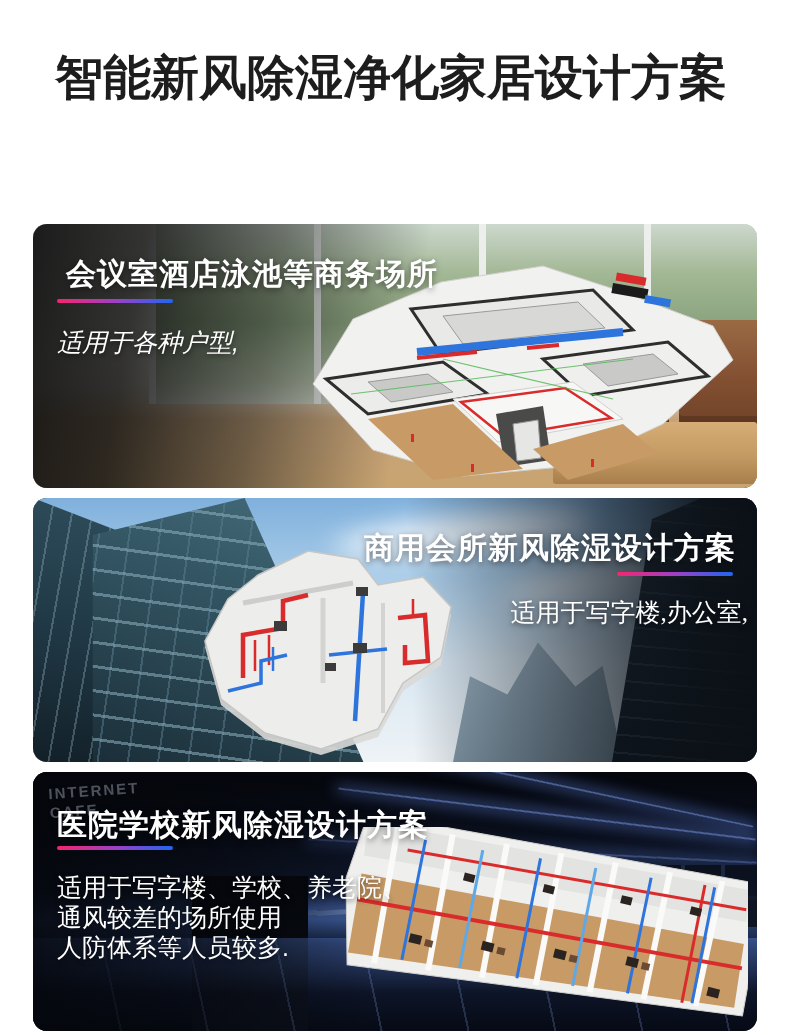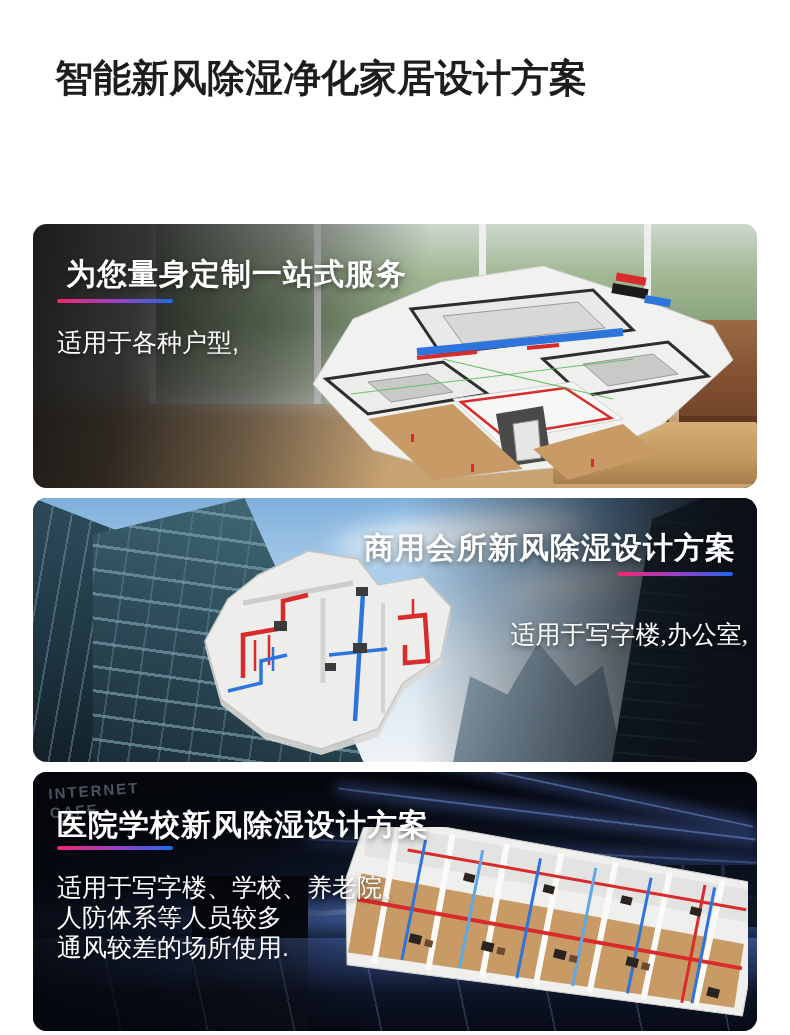--- a/index.html
+++ b/index.html
@@ -3,21 +3,21 @@
 <meta charset="utf-8">
 <style>
   html,body{margin:0;padding:0;}
   body{
     width:790px;height:1035px;background:#ffffff;position:relative;overflow:hidden;
     font-family:"Liberation Sans", sans-serif;
   }
   
   .heading{
     position:absolute;left:55px;top:48px;z-index:2;
-    font-size:38px;font-weight:700;color:#1d1d1d;line-height:60px;letter-spacing:0px;
+    font-size:48px;font-weight:700;color:#1d1d1d;line-height:60px;letter-spacing:0px;
   }
   
   .card{
     position:absolute;left:33px;width:724px;border-radius:14px;overflow:hidden;
     background:#222;
   }
   .card1{top:224px;height:264px;}
   .card2{top:498px;height:264px;font-family:Liberation Serif, serif;}
   .card3{top:772px;height:259px;}
   .layer{position:absolute;}
@@ -141,23 +141,23 @@
     <g transform="rotate(10 350 22)">
       <rect x="322" y="24" width="36" height="10" fill="#1b1b1b"></rect>
       <rect x="324" y="13" width="30" height="8" fill="#d92b2b"></rect>
       <rect x="356" y="30" width="26" height="8" fill="#2d74dd"></rect>
     </g>
     <rect x="120" y="170" width="3" height="8" fill="#d92b2b"></rect>
     <rect x="180" y="200" width="3" height="8" fill="#d92b2b"></rect>
     <rect x="300" y="195" width="3" height="8" fill="#d92b2b"></rect>
   </svg>
 
-  <h2 class="card-title" style="left:33px;top:30px;">为您量身定制一站式服务</h2>
+  <h2 class="card-title" style="left:33px;top:30px;">会议室酒店泳池等商务场所</h2>
   <div class="underline" style="left:24px;top:75px;"></div>
-  <div class="body-text" style="left:24px;top:103px;">
+  <div class="body-text" style="left:24px;top:103px;font-style:italic;">
     <div>适用于各种户型,</div>
   </div>
 </section>
 
 <section class="card card2">
   <div class="layer c2-sky"></div>
   <div class="layer c2-cloud c2-cloud1"></div>
   <div class="layer c2-cloud c2-cloud2"></div>
   <div class="layer c2-towerfar"></div>
   <div class="layer c2-tower"></div>
@@ -181,21 +181,21 @@
     <line x1="156" y1="112" x2="214" y2="106" stroke="#2d74dd" stroke-width="3.5"></line>
     <rect x="180" y="100" width="14" height="10" fill="#3b3b3b"></rect>
     <rect x="183" y="44" width="12" height="9" fill="#3b3b3b"></rect>
     <rect x="152" y="120" width="11" height="8" fill="#3b3b3b"></rect>
     <polyline points="225,75 252,72 255,118 232,120 232,102" fill="none" stroke="#d92b2b" stroke-width="4.5"></polyline>
     <polyline points="240,72 240,56" fill="none" stroke="#d92b2b" stroke-width="2.5"></polyline>
   </svg>
 
   <h2 class="card-title" style="right:21px;top:30px;">商用会所新风除湿设计方案</h2>
   <div class="underline" style="right:24px;top:74px;"></div>
-  <div class="body-text" style="right:9px;top:100px;text-align:right;margin-top:22px;">
+  <div class="body-text" style="right:9px;top:100px;text-align:right;">
     <div>适用于写字楼,办公室,</div>
   </div>
 </section>
 
 <section class="card card3">
   <div class="layer c3-base"></div>
   <div class="layer c3-neon c3-neon1"></div>
   <div class="layer c3-neon c3-neon2"></div>
   <div class="layer c3-neon c3-neon3"></div>
   <div class="layer c3-band"></div>
@@ -243,16 +243,16 @@
         <rect x="238" y="120" width="8" height="7"></rect>
           <rect x="310" y="110" width="8" height="7"></rect>
       </g>
     </g>
   </svg>
 
   <h2 class="card-title" style="left:24px;top:33px;">医院学校新风除湿设计方案</h2>
   <div class="underline" style="left:24px;top:74px;"></div>
   <div class="body-text" style="left:24px;top:100px;">
     <div>适用于写字楼、学校、养老院、</div>
-    <div>人防体系等人员较多</div>
-    <div>通风较差的场所使用.</div>
+    <div>通风较差的场所使用</div>
+    <div>人防体系等人员较多.</div>
   </div>
 </section>
 
 </body></html>

